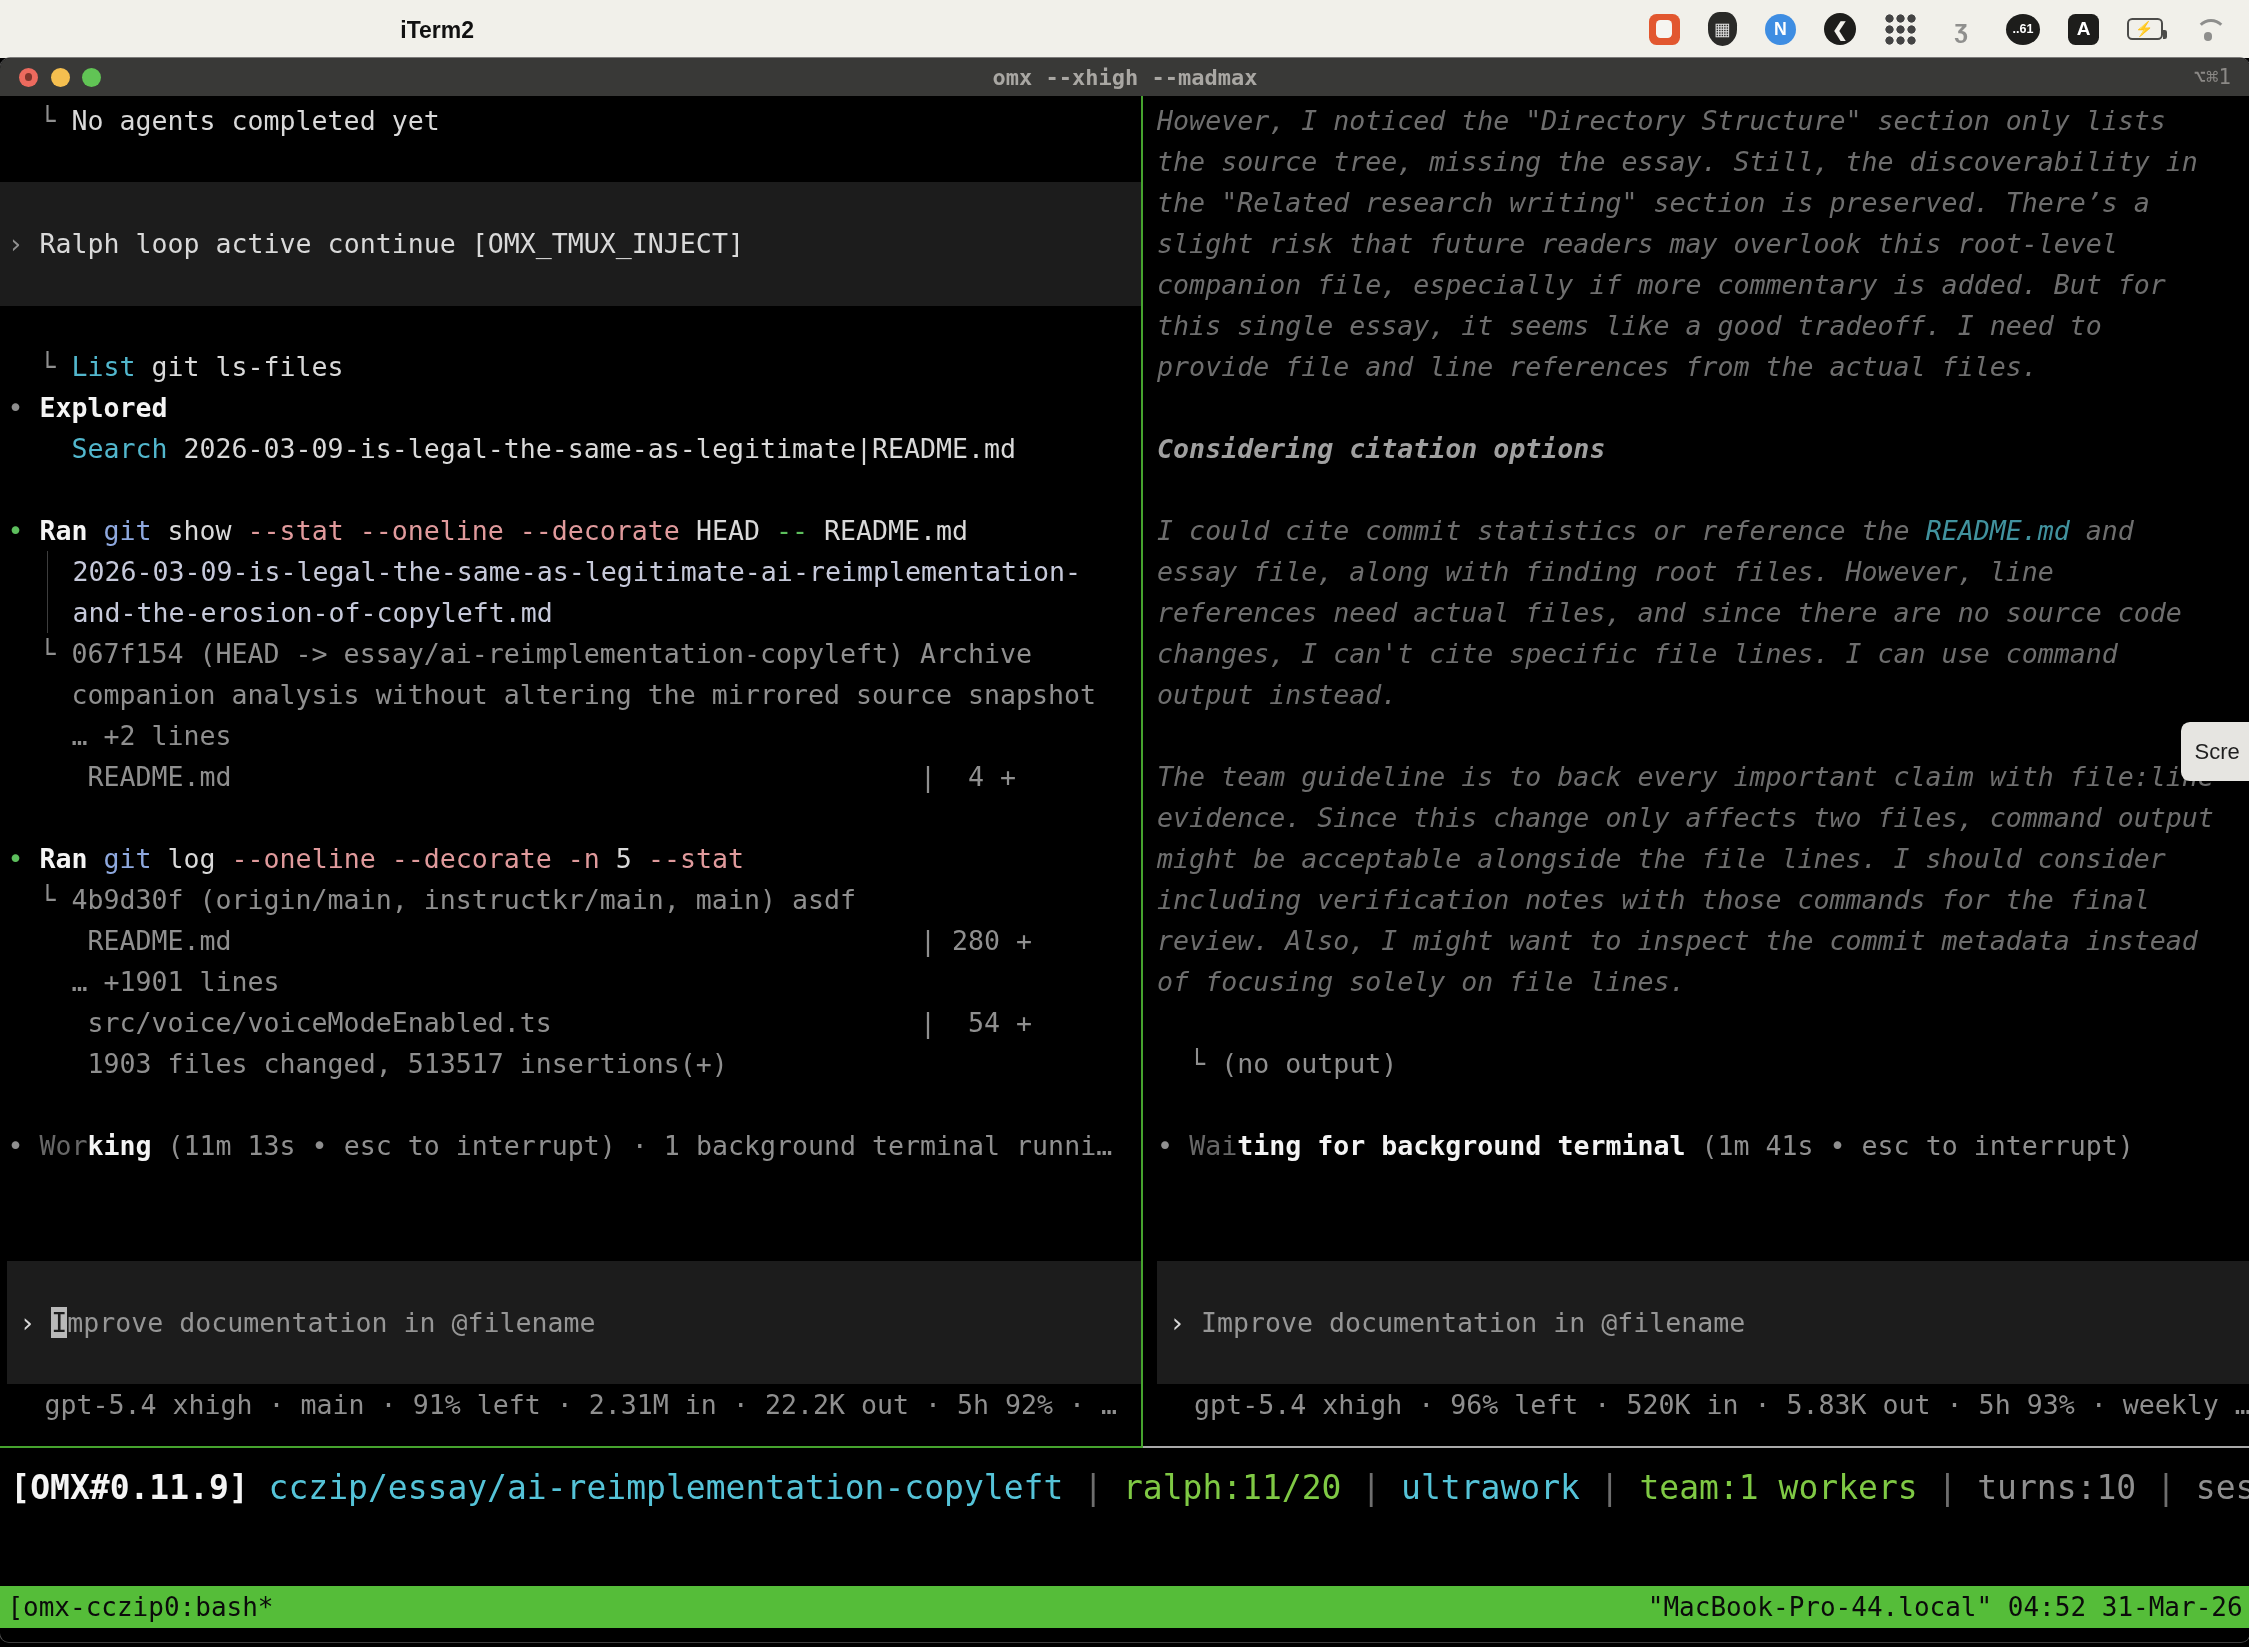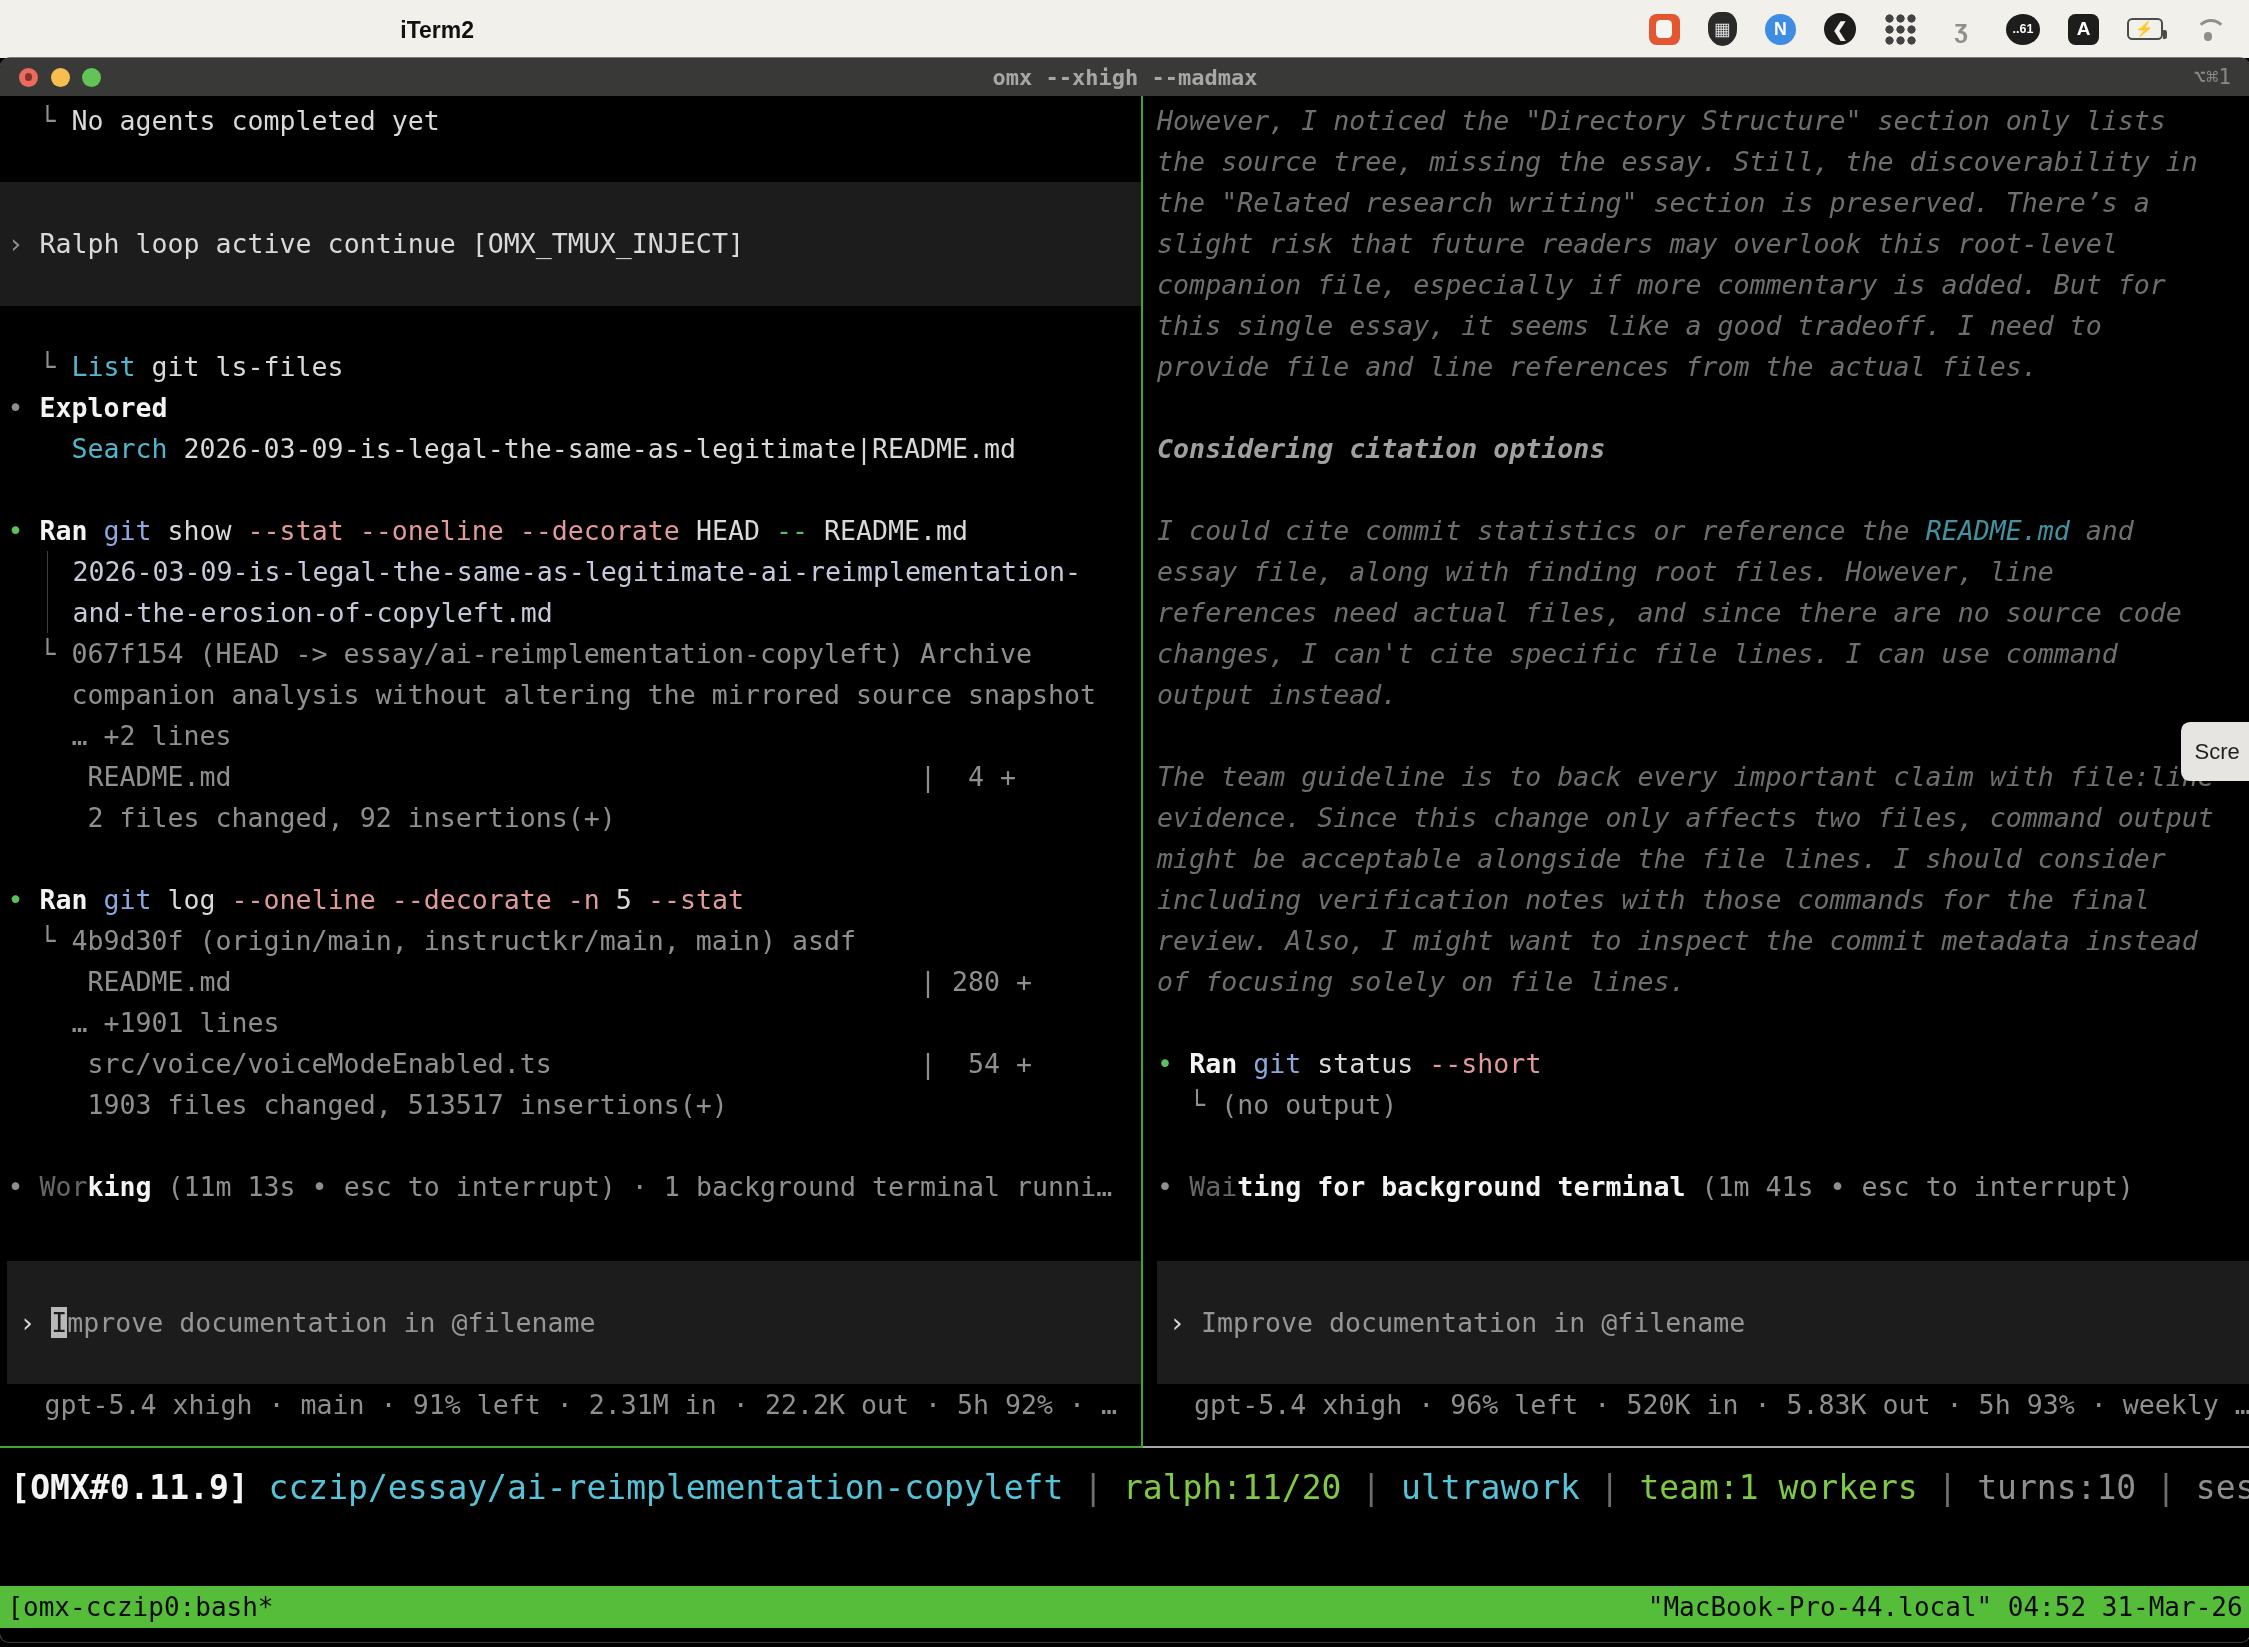--- a/index.html
+++ b/index.html
@@ -158,21 +158,20 @@
           <div class="line"><span class="c-g">• </span><span class="c-bw">Explored</span></div>
           <div class="line"><span class="c-w">    </span><span class="c-cyan">Search</span><span class="c-w"> 2026-03-09-is-legal-the-same-as-legitimate|README.md</span></div>
           <div class="line"></div>
           <div class="line"><span class="c-green">• </span><span class="c-bw">Ran</span><span class="c-blue"> git</span><span class="c-w"> show </span><span class="c-salmon">--stat --oneline --decorate</span><span class="c-w"> HEAD </span><span class="c-green">--</span><span class="c-w"> README.md</span></div>
           <div class="line conn"><span class="c-lav">2026-03-09-is-legal-the-same-as-legitimate-ai-reimplementation-</span></div>
           <div class="line conn"><span class="c-lav">and-the-erosion-of-copyleft.md</span></div>
           <div class="line"><span class="c-g">  └ 067f154 (HEAD -&gt; essay/ai-reimplementation-copyleft) Archive</span></div>
           <div class="line"><span class="c-g">    companion analysis without altering the mirrored source snapshot</span></div>
           <div class="line"><span class="c-g">    … +2 lines</span></div>
           <div class="line"><span class="c-g">     README.md                                           |  4 +</span></div>
-          <div class="line"><span class="c-g">     2 files changed, 92 insertions(+)</span></div>
           <div class="line"></div>
           <div class="line"><span class="c-green">• </span><span class="c-bw">Ran</span><span class="c-blue"> git</span><span class="c-w"> log </span><span class="c-salmon">--oneline --decorate -n</span><span class="c-w"> 5 </span><span class="c-salmon">--stat</span></div>
           <div class="line"><span class="c-g">  └ 4b9d30f (origin/main, instructkr/main, main) asdf</span></div>
           <div class="line"><span class="c-g">     README.md                                           | 280 +</span></div>
           <div class="line"><span class="c-g">    … +1901 lines</span></div>
           <div class="line"><span class="c-g">     src/voice/voiceModeEnabled.ts                       |  54 +</span></div>
           <div class="line"><span class="c-g">     1903 files changed, 513517 insertions(+)</span></div>
           <div class="line"></div>
           <div class="line"><span class="c-g">• </span><span class="c-dim">Wor</span><span class="c-bw">king</span><span class="c-g"> (11m 13s • esc to interrupt) · 1 background terminal runni…</span></div>
         </div>
@@ -204,21 +203,20 @@
           <div class="line"><span class="c-ig">changes, I can't cite specific file lines. I can use command</span></div>
           <div class="line"><span class="c-ig">output instead.</span></div>
           <div class="line"></div>
           <div class="line"><span class="c-ig">The team guideline is to back every important claim with file:line</span></div>
           <div class="line"><span class="c-ig">evidence. Since this change only affects two files, command output</span></div>
           <div class="line"><span class="c-ig">might be acceptable alongside the file lines. I should consider</span></div>
           <div class="line"><span class="c-ig">including verification notes with those commands for the final</span></div>
           <div class="line"><span class="c-ig">review. Also, I might want to inspect the commit metadata instead</span></div>
           <div class="line"><span class="c-ig">of focusing solely on file lines.</span></div>
           <div class="line"></div>
-          <div class="line"><span class="c-green">• </span><span class="c-bw">Ran</span><span class="c-blue"> git</span><span class="c-w"> status </span><span class="c-salmon">--short</span></div>
           <div class="line"><span class="c-g">  └ (no output)</span></div>
           <div class="line"></div>
           <div class="line"><span class="c-g">• </span><span class="c-dim">Wai</span><span class="c-bw">ting for background terminal</span><span class="c-g"> (1m 41s • esc to interrupt)</span></div>
         </div>
       <div class="bottom-group">
         <div class="prompt-box">
             <div class="line"><span class="c-w">› </span><span class="c-ph">Improve documentation in @filename</span></div>
           </div>
         <div class="status-line">
             <div class="line"><span class="c-g">gpt-5.4 xhigh · 96% left · 520K in · 5.83K out · 5h 93% · weekly …</span></div>

